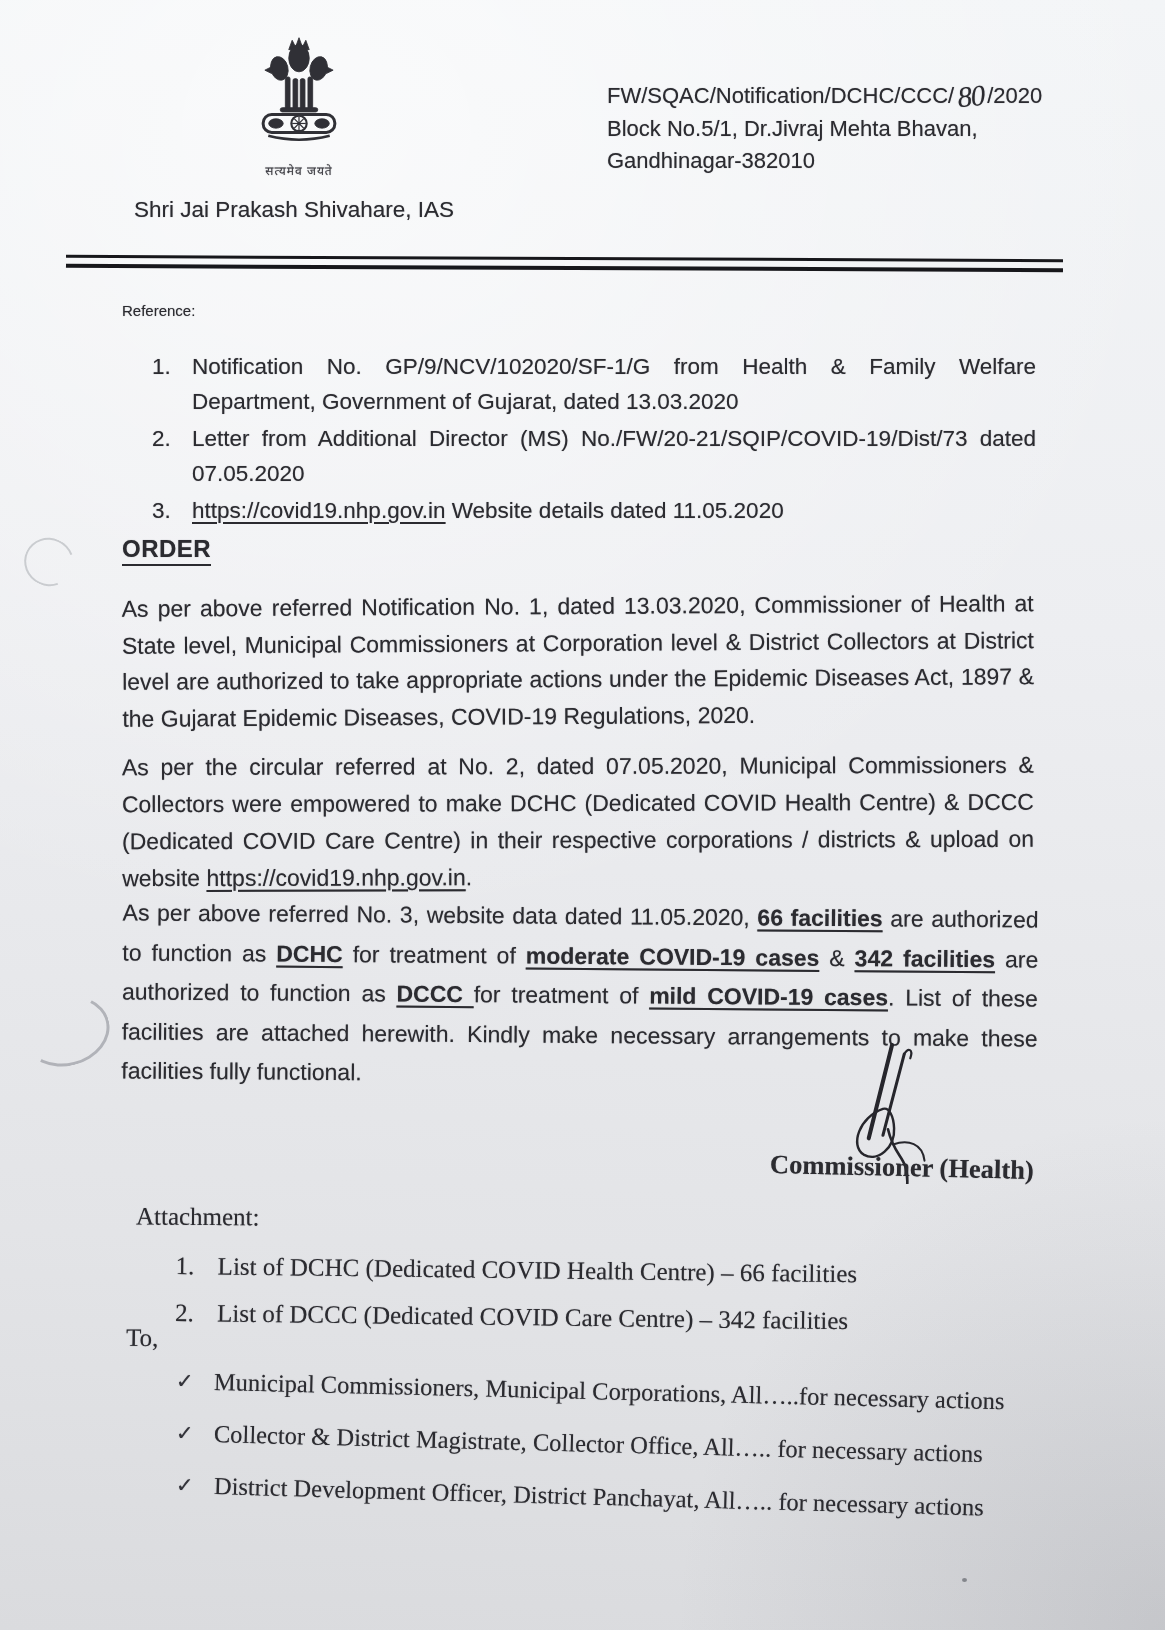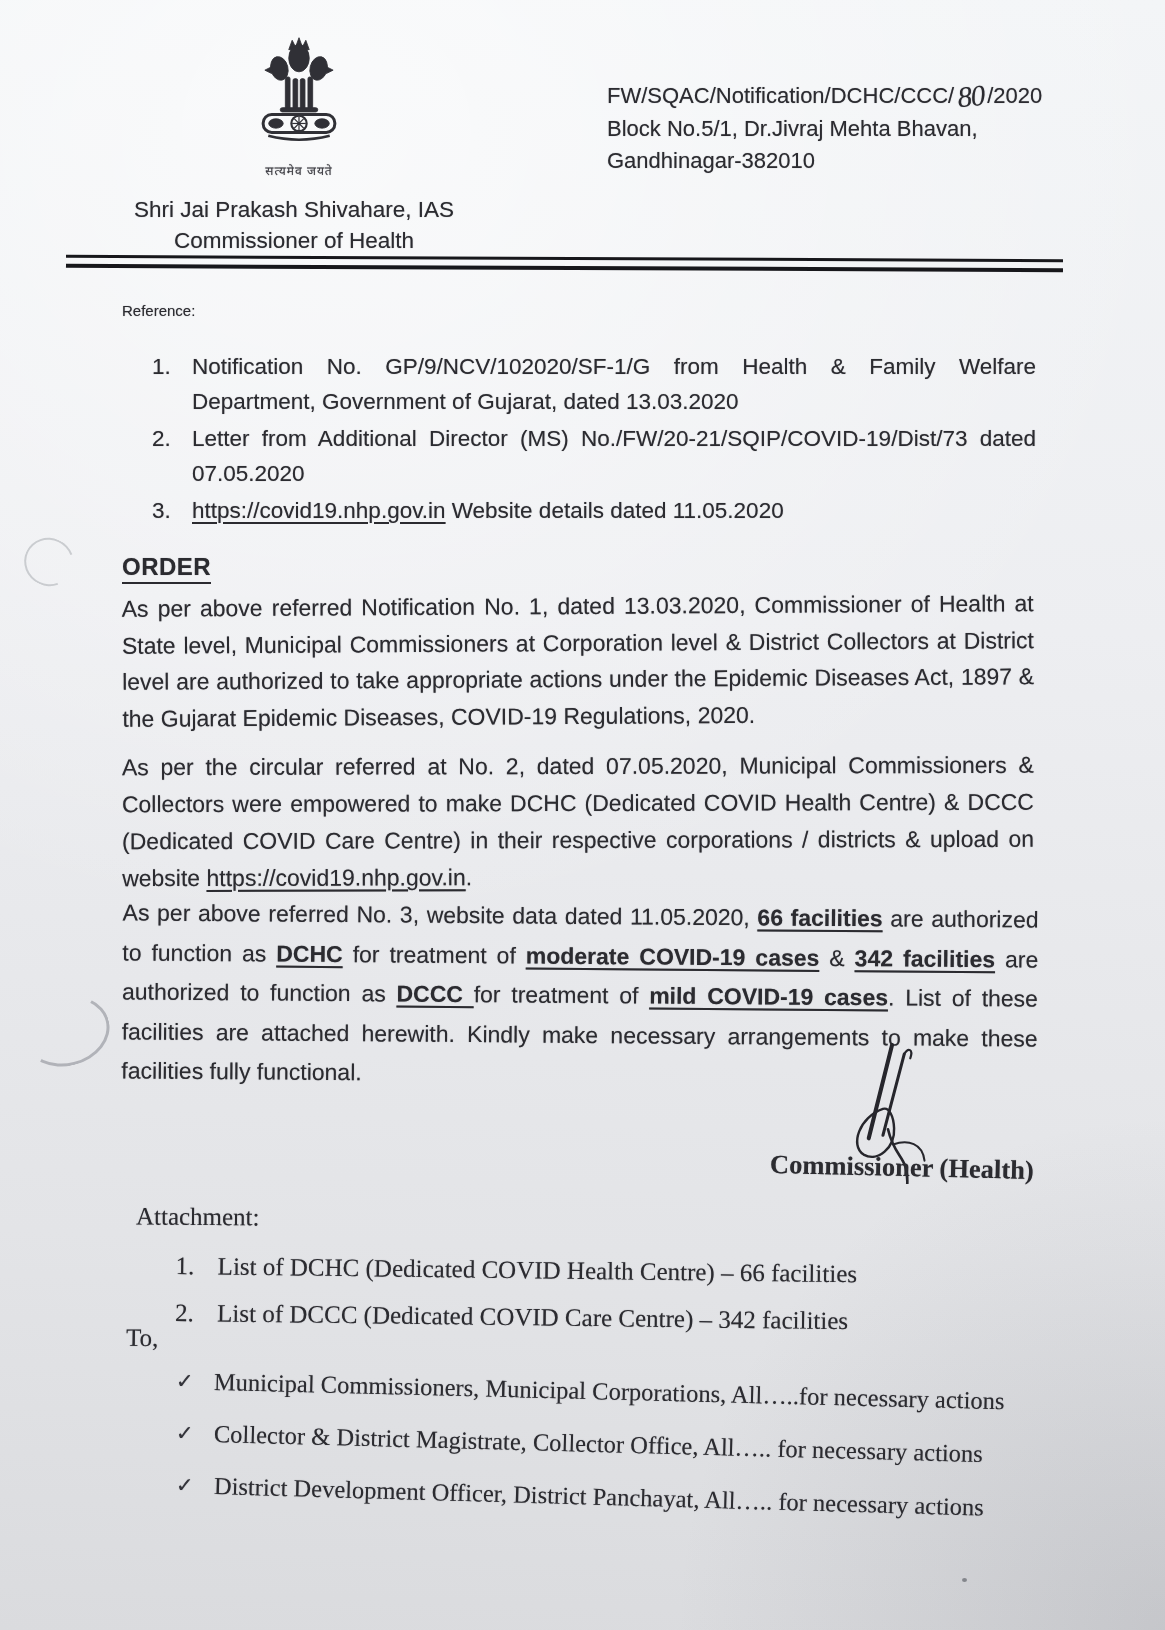--- a/index.html
+++ b/index.html
@@ -29,21 +29,21 @@
   .rule{left:66px;top:257px;width:997px;height:6px;border-top:3px solid #17171b;border-bottom:4px solid #17171b;transform:rotate(0.25deg);}
 
   
   .ref-heading{left:122px;top:302px;font-size:15px;}
   .ref-list{left:152px;top:350px;width:884px;}
   .ref-item{display:flex;font-size:22.5px;line-height:34.5px;margin-bottom:3px;}
   .ref-num{width:40px;flex:none;}
   .ref-txt{flex:1;text-align:justify;}
 
   
-  .order-heading{left:122px;top:553px;font-size:24px;font-weight:700;letter-spacing:.5px;border-bottom:2.5px solid #2b2b30;padding-bottom:1px;}
+  .order-heading{left:122px;top:535px;font-size:24px;font-weight:700;letter-spacing:.5px;border-bottom:2.5px solid #2b2b30;padding-bottom:1px;}
   .para{font-size:23px;text-align:justify;}
   .p1{left:122px;top:588px;width:912px;line-height:36.5px;transform:rotate(-0.35deg);}
   .p2{left:122px;top:748px;width:912px;line-height:37px;transform:rotate(-0.15deg);}
   .p3{left:122px;top:897px;width:916px;line-height:39.5px;transform:rotate(0.45deg);}
 
   
   .sig{left:836px;top:1042px;width:104px;height:142px;}
   .sig-title{left:770px;top:1152px;width:270px;font-size:26.5px;font-weight:700;transform:rotate(1.3deg);}
 
   
@@ -97,21 +97,20 @@
       </g>
       <ellipse cx="33" cy="102.5" rx="8.5" ry="5.5"></ellipse>
       <ellipse cx="87" cy="102.5" rx="8.5" ry="5.5"></ellipse>
       <path d="M24 117 Q60 126 96 117" fill="none" stroke-width="3"></path>
     </g>
   </svg>
   <div class="abs emblem-caption">सत्यमेव जयते</div>
 
   <div class="abs officer">
     <div>Shri Jai Prakash Shivahare, IAS</div>
-    <div>Commissioner of Health</div>
   </div>
 
   <div class="abs refblock">
     <div><span>FW/SQAC/Notification/DCHC/CCC/</span><span class="hw80">80</span><span>/2020</span></div>
     <div>Block No.5/1, Dr.Jivraj Mehta Bhavan,</div>
     <div>Gandhinagar-382010</div>
   </div>
 
   <div class="abs rule"></div>
 

